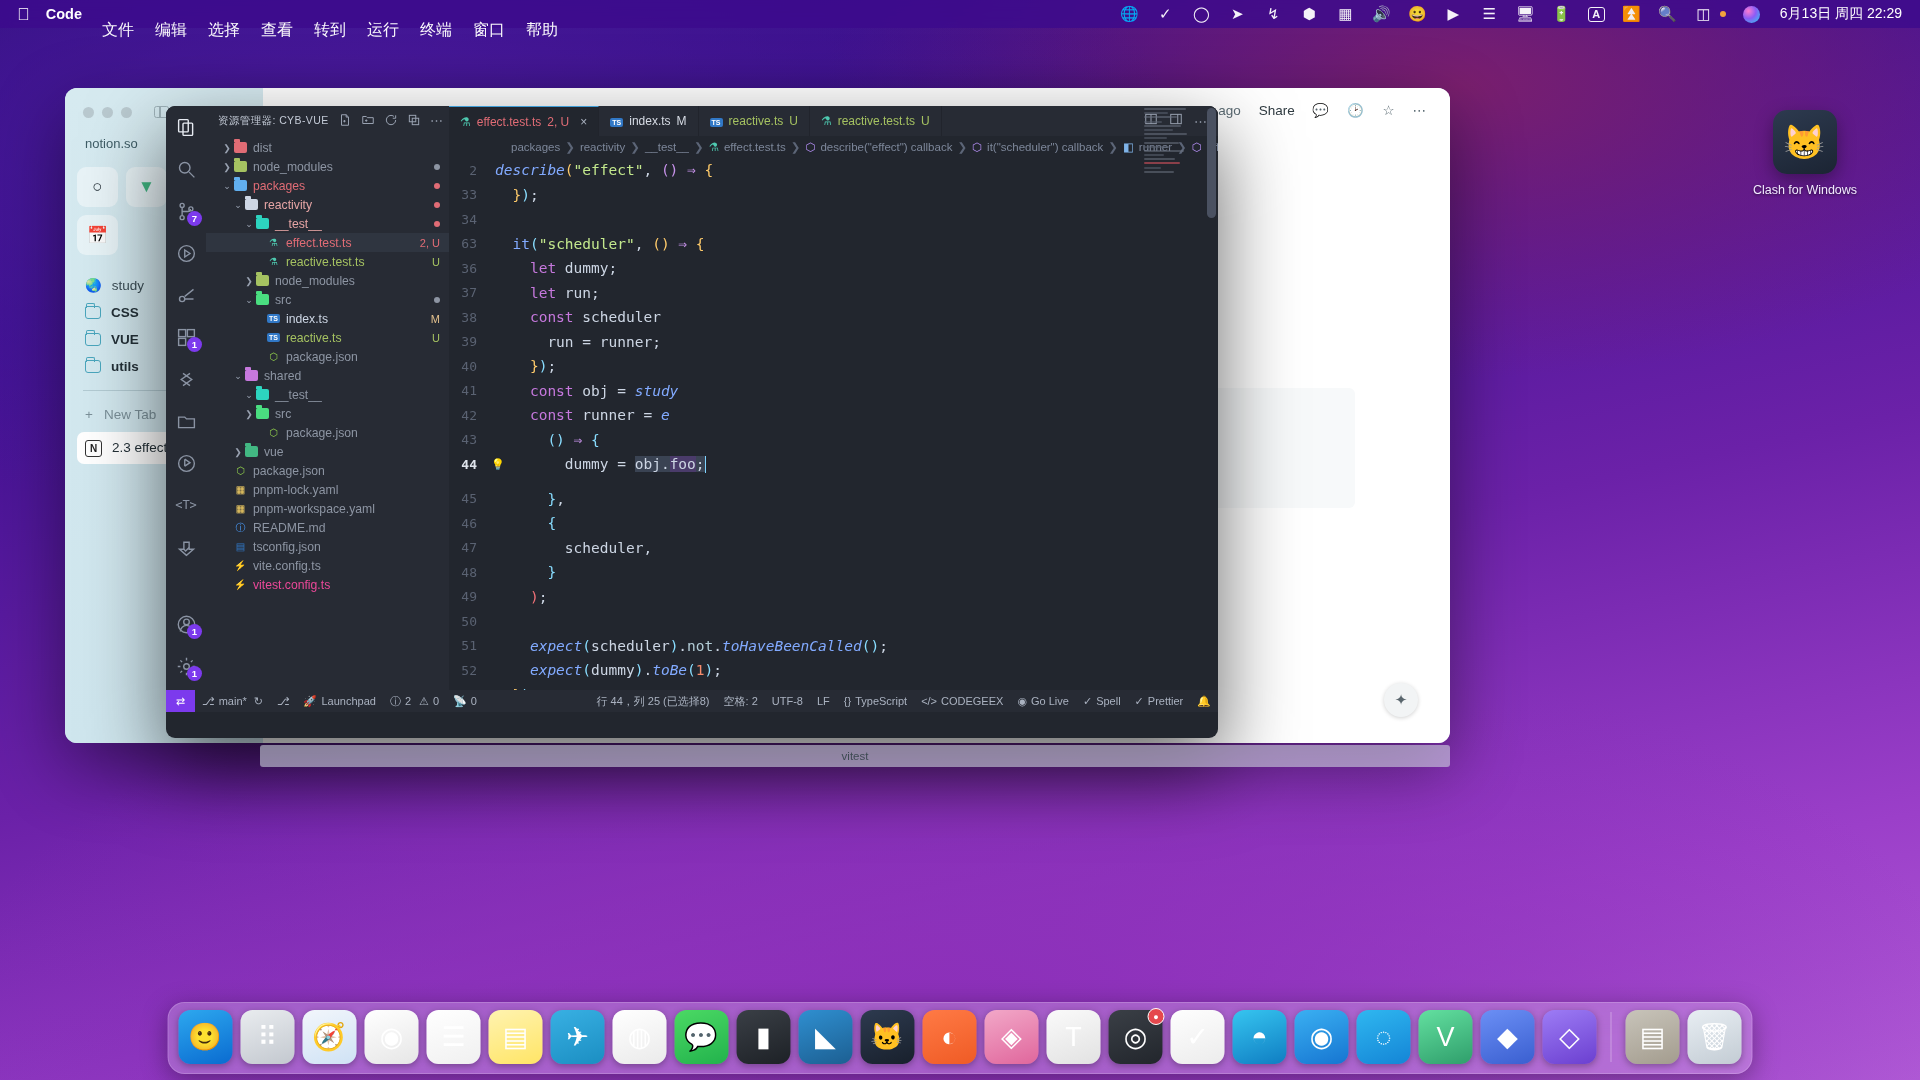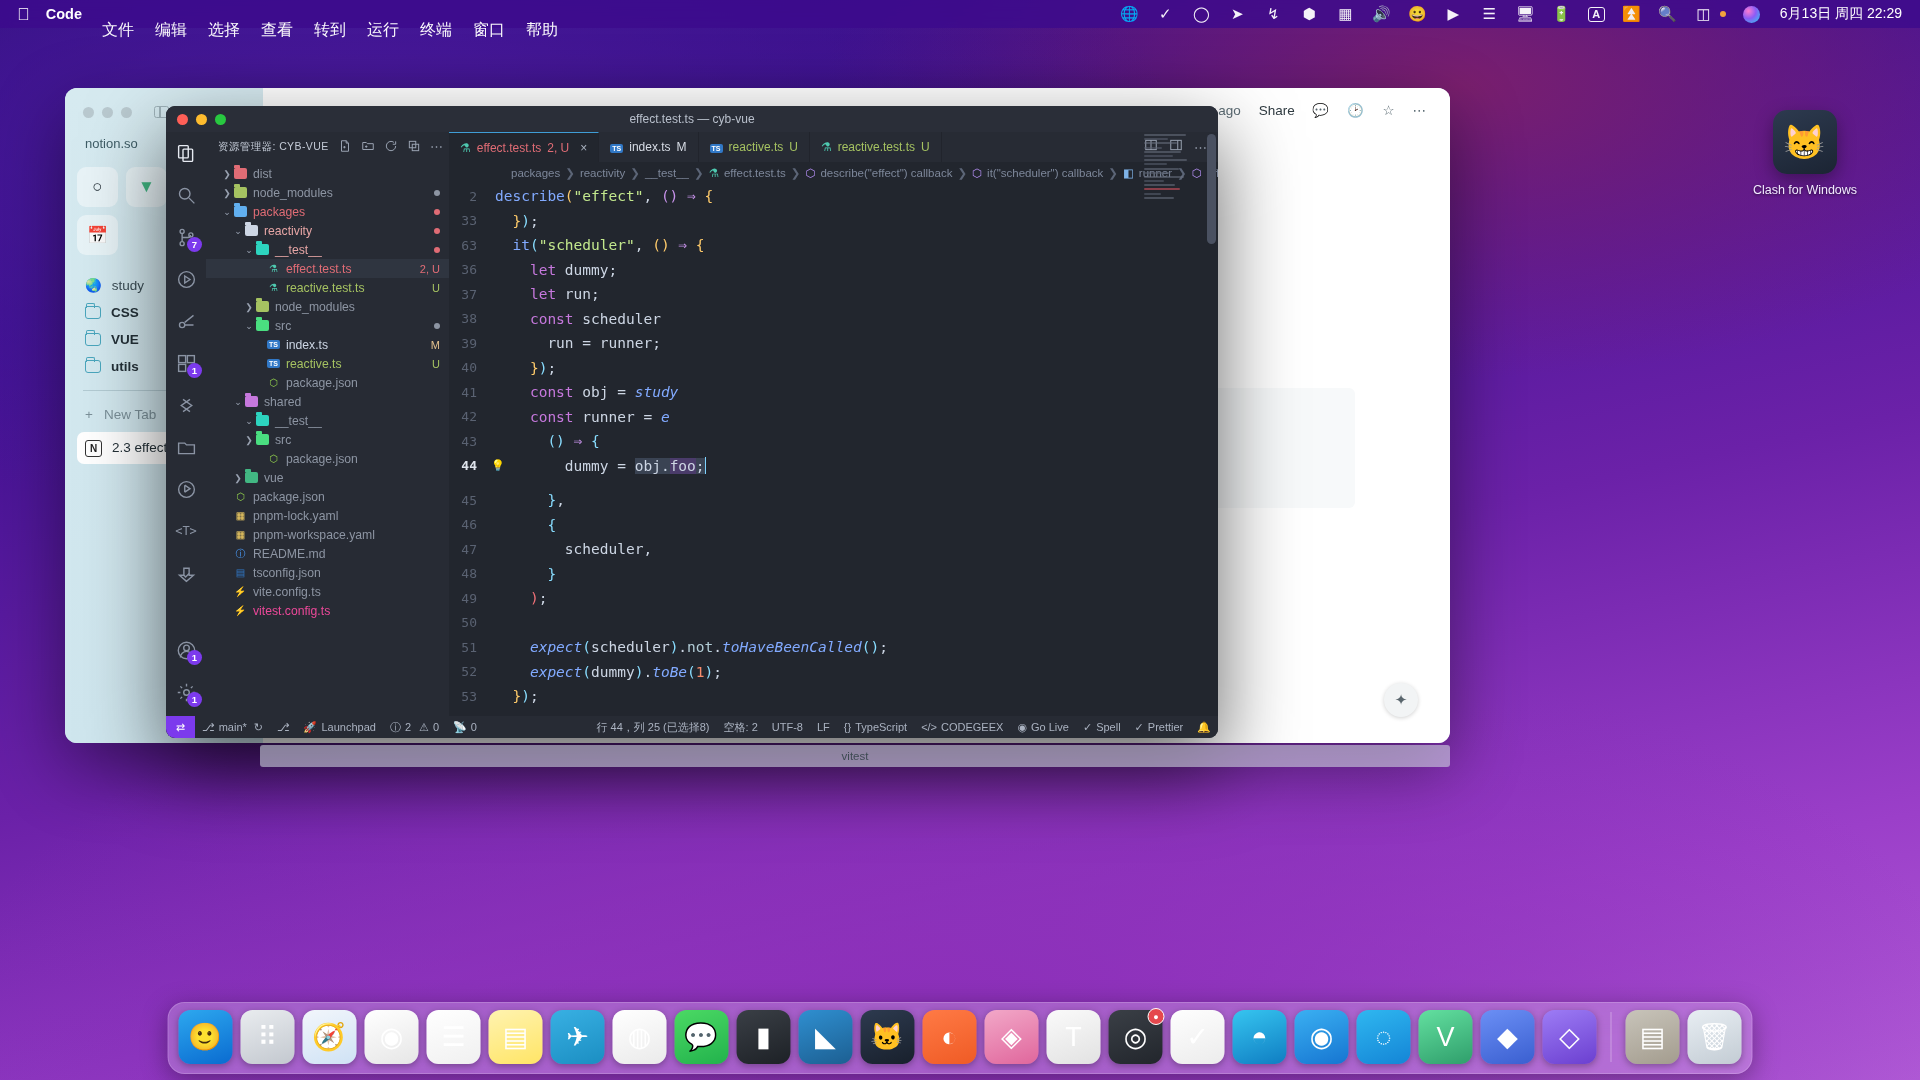--- a/index.html
+++ b/index.html
@@ -273,28 +273,20 @@
   </div>
 </div>
 
 <div class="clash">
   <div class="clash-icon">😸</div>
   <div class="clash-label">Clash for Windows</div>
 </div>
 
 <div class="vscode">
 
-  <div class="vs-titlebar">
-    <div class="vs-traffic">
-      <span class="tl r"></span>
-      <span class="tl y"></span>
-      <span class="tl g"></span>
-    </div>
-    <div class="vs-title">effect.test.ts — cyb-vue</div>
-  </div>
 
   <div class="vs-body">
 
     <div class="actbar">
       <div class="act-ic active">
         <svg viewBox="0 0 24 24" fill="none" stroke="currentColor" stroke-width="1.6">
             <rect x="3" y="3" width="11" height="14" rx="1"></rect>
             <rect x="8" y="7" width="11" height="14" rx="1"></rect>
           </svg>
       </div>
@@ -615,22 +607,23 @@
           <span>it("scheduler") callback</span>
           <span class="bsep">❯</span>
           <span style="color: rgb(127, 179, 232);">◧</span>
           <span>runner</span>
           <span class="bsep">❯</span>
           <span style="color: rgb(177, 140, 240);">⬡</span>
           <span>effe</span>
         </div>
 
       <div class="code" id="code-area">
-          <div class="cl" style="position: relative;"><span class="ln">2</span><span class="ind"></span><span class="" style="color: rgb(130, 170, 255);">describe</span><span class="k-yel">(</span><span class="k-str">"effect"</span><span class="k-id">, </span><span class="k-paren2">()</span><span class="k-arrow"> ⇒ </span><span class="k-yel">{</span></div>
+          <div class="cl" style="position: relative;"><span class="ln">2</span><span class="ind"></span><span class="" style="font-style: italic; color: rgb(130, 170, 255);">describe</span><span class="k-yel">(</span><span class="k-str">"effect"</span><span class="k-id">, </span><span class="k-paren2">()</span><span class="k-arrow"> ⇒ </span><span class="k-yel">{</span></div>
           <div class="cl" style="position: relative;"><span class="ln">33</span><span class="ind">  </span><span class="k-yel">}</span><span class="k-punc">)</span><span class="k-id">;</span></div>
+          <div class="cl" style="position: relative;"><span class="ln">34</span><span class="ind"></span></div>
           <div class="cl" style="position: relative;"><span class="ln">63</span><span class="ind">  </span><span class="" style="color: rgb(130, 170, 255);">it</span><span class="k-punc">(</span><span class="k-str">"scheduler"</span><span class="k-id">, </span><span class="k-yel">()</span><span class="k-arrow"> ⇒ </span><span class="k-yel">{</span></div>
           <div class="cl" style="position: relative;"><span class="ln">36</span><span class="ind">    </span><span class="k-kw">let</span><span class="k-id"> dummy</span><span class="k-id">;</span></div>
           <div class="cl" style="position: relative;"><span class="ln">37</span><span class="ind">    </span><span class="k-kw">let</span><span class="k-id"> run</span><span class="k-id">;</span></div>
           <div class="cl" style="position: relative;"><span class="ln">38</span><span class="ind">    </span><span class="k-kw">const</span><span class="k-id"> scheduler</span></div>
           <div class="cl" style="position: relative;"><span class="ln">39</span><span class="ind">      </span><span class="k-id">run</span><span class="k-id"> = </span><span class="k-id">runner</span><span class="k-id">;</span></div>
           <div class="cl" style="position: relative;"><span class="ln">40</span><span class="ind">    </span><span class="k-yel">}</span><span class="k-punc">)</span><span class="k-id">;</span></div>
           <div class="cl" style="position: relative;"><span class="ln">41</span><span class="ind">    </span><span class="k-kw">const</span><span class="k-id"> obj</span><span class="k-id"> = </span><span class="" style="font-style: italic; color: rgb(130, 170, 255);">study</span></div>
           <div class="cl" style="position: relative;"><span class="ln">42</span><span class="ind">    </span><span class="k-kw">const</span><span class="k-id"> runner</span><span class="k-id"> = </span><span class="" style="font-style: italic; color: rgb(130, 170, 255);">e</span></div>
           <div class="cl" style="position: relative;"><span class="ln">43</span><span class="ind">      </span><span class="k-punc">()</span><span class="k-arrow"> ⇒ </span><span class="k-punc">{</span></div>
           <div class="cl cur" style="position: relative;"><span class="ln">44</span><span class="bulb">💡</span><span class="ind">        </span><span class="k-id">dummy</span><span class="k-id"> = </span><span class="k-id sel-hl">obj.</span><span class="k-id sel-hl2">foo</span><span class="k-id sel-hl">;</span><span class="caret"></span></div>

